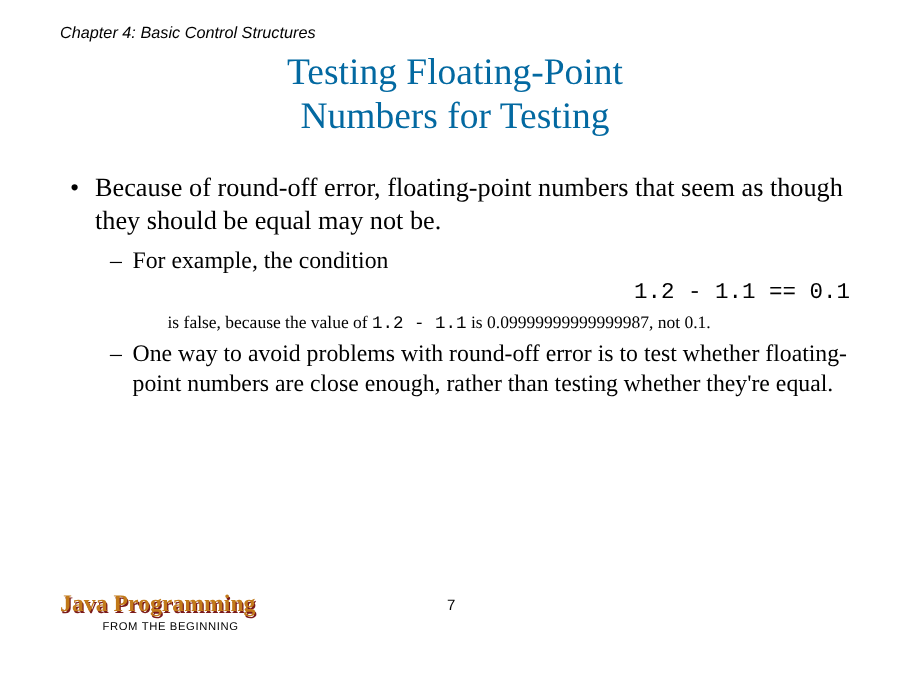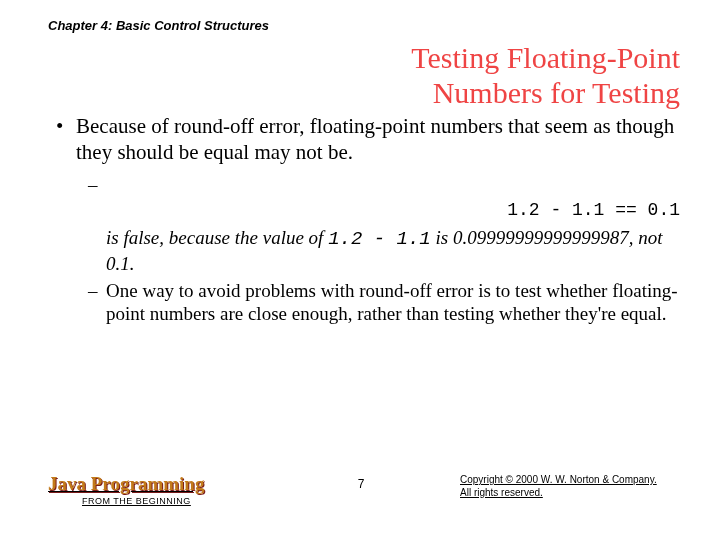--- a/index.html
+++ b/index.html
@@ -6,32 +6,32 @@
   body {
     width: 720px;
     height: 540px;
     background: #ffffff;
     font-family: "Times New Roman", Times, serif;
     position: relative;
     padding: 18px 40px 0 48px;
   }
   .chapter-label {
     font-family: Arial, Helvetica, sans-serif;
-    font-weight: bold;
+    font-weight: normal;
     font-style: italic;
     font-size: 13px;
     color: #000;
     margin-bottom: 8px;
   }
   .slide-title {
     font-size: 30px;
-    color: #ef4444;
-    text-align: right;
+    color: #0369a1;
+    text-align: center;
     line-height: 1.15;
-    margin: 0 auto 4px auto;
+    margin: 0 auto 28px auto;
     font-weight: normal;
   }
   .content {
     font-size: 21px;
     color: #000;
     line-height: 1.22;
   }
   .bullet-l1 {
     display: flex;
     margin: 0 0 8px 8px;
@@ -52,34 +52,32 @@
   .code-line {
     font-family: "Courier New", Courier, monospace;
     font-size: 18px;
     margin: 4px 0 4px 58px;
     text-align: right;
   }
   .code-inline {
     font-family: "Courier New", Courier, monospace;
   }
   .cont {
-    margin-left: 58px;
-    font-size: 19px;
+    margin-left: 86px;
+    font-size: 14px;
     margin-bottom: 4px;
-    font-style: italic;
   }
   .footer {
     position: absolute;
     bottom: 34px;
     left: 48px;
     right: 40px;
     display: flex;
-    align-items: flex-start;
+    align-items: center;
     justify-content: space-between;
-    text-decoration: underline;
   }
   .footer-left {
     display: flex;
     flex-direction: column;
   }
   .brand {
     font-family: "Times New Roman", serif;
     font-size: 19px;
     color: #c27a1a;
     font-weight: bold;
@@ -124,20 +122,21 @@
 </h1>
 
 <div class="content">
   <div class="bullet-l1">
     <span class="dot">•</span>
     <span>Because of round-off error, floating-point numbers that seem as though they should be equal may not be.</span>
   </div>
 
   <div class="bullet-l2">
     <span class="dash">–</span>
+    <span>For example, the condition</span>
   </div>
 
   <div class="code-line">1.2 - 1.1 == 0.1</div>
 
   <div class="cont">
     <span>is false, because the value of </span><span class="code-inline">1.2 - 1.1</span><span> is 0.09999999999999987, not 0.1.</span>
   </div>
 
   <div class="bullet-l2">
     <span class="dash">–</span>
@@ -146,17 +145,13 @@
 </div>
 
 <div class="footer">
   <div class="footer-left">
     <div class="brand">
       <span class="shadowed">Java Programming</span>
     </div>
     <div class="subtitle">FROM THE BEGINNING</div>
   </div>
   <div class="page-num">7</div>
-  <div class="copyright">
-    <div>Copyright © 2000 W. W. Norton &amp; Company.</div>
-    <div>All rights reserved.</div>
-  </div>
 </div>
 
 </body></html>

